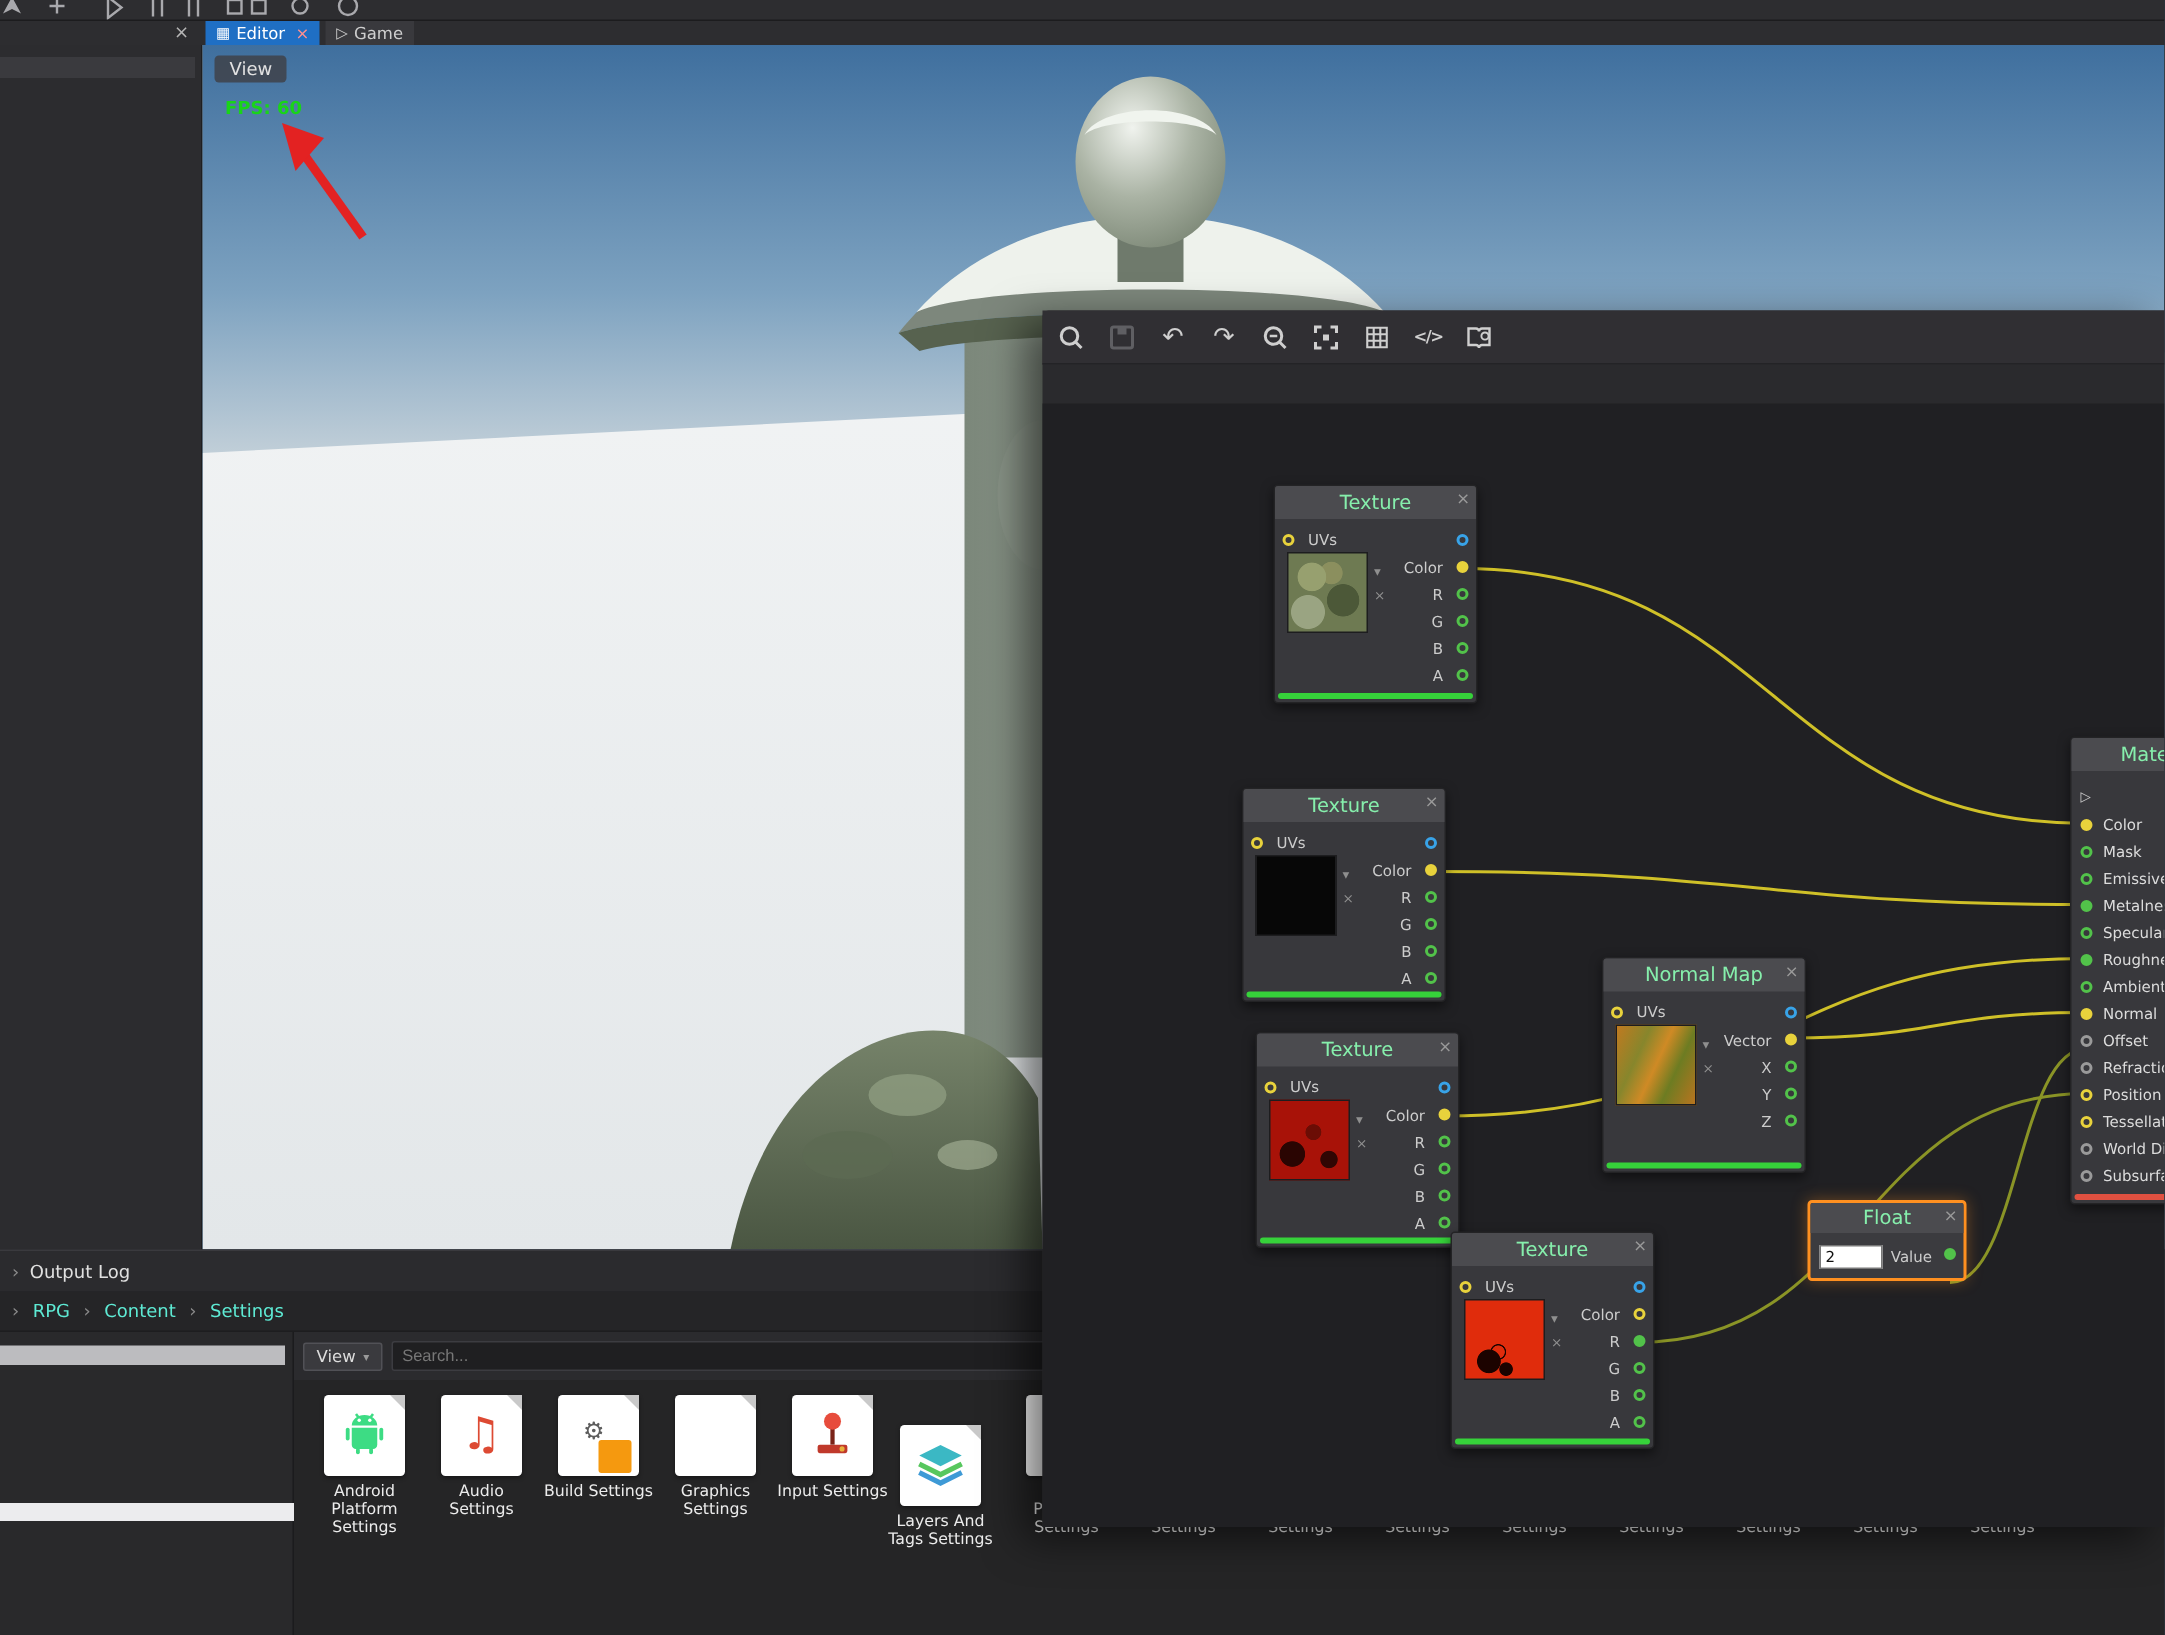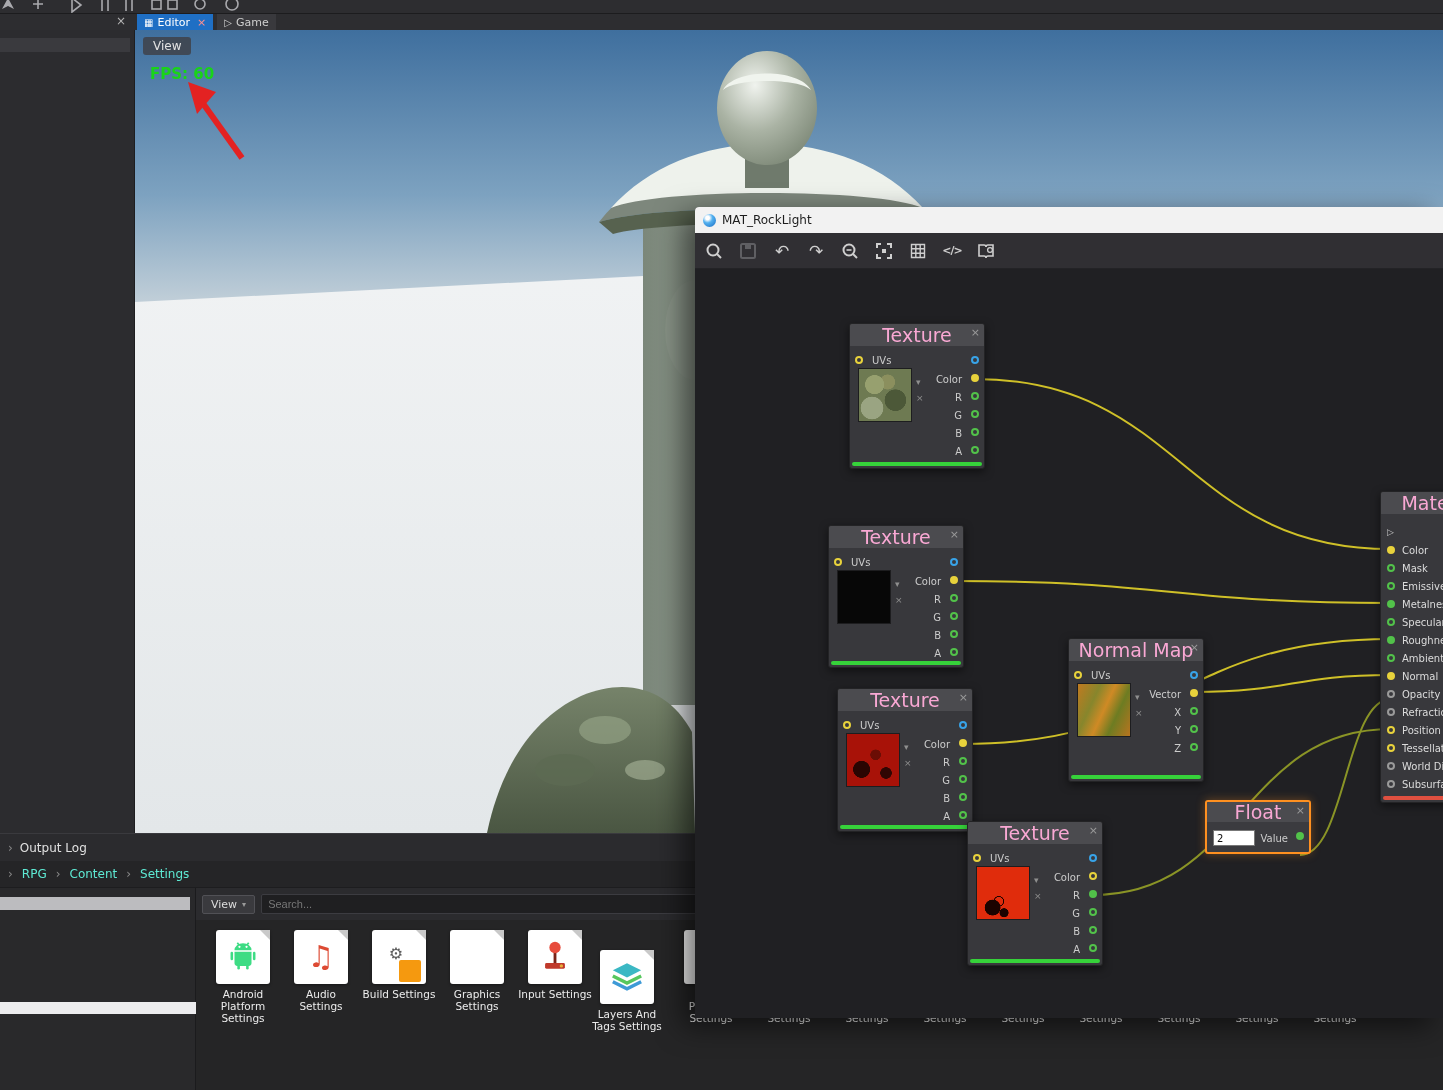--- a/index.html
+++ b/index.html
@@ -15,21 +15,21 @@
 #tab-editor .tclose{color:#ff8f8f;margin-left:3px}
 #tab-game{background:#39393d;color:#cfcfcf;margin-left:4px}
 .tico{font-size:10px}
 #panel-close{left:116px;top:0px;color:#b5b5b5;font-size:12px;position:absolute}
 
 #left-panel{position:absolute;left:0;top:30px;width:135px;height:803px;background:#2c2c2f;border-right:1px solid #1e1e20}
 #left-panel .strip{position:absolute;left:0;top:8px;width:130px;height:14px;background:#3a3a3e}
 
 #viewport{position:absolute;left:135px;top:30px;width:1308px;height:803px;overflow:hidden;background:#7da2c0}
 #view-button{left:8px;top:7px;background:rgba(63,63,67,.8);padding:2px 10px;border-radius:3px;font-size:12px;color:#e2e2e2}
-#fps{left:15px;top:35px;color:#19d419;font-size:15px;font-weight:bold}
+#fps{left:15px;top:35px;color:#19d419;font-size:12px;font-weight:bold}
 
 #output-bar{position:absolute;left:0;top:833px;width:100%;height:28px;background:#2b2b2e;border-top:1px solid #3a3a3e;display:flex;align-items:center;padding-left:8px;gap:7px}
 #output-bar .lbl{font-size:12px;color:#e0e0e0}
 .crumb-ch{color:#8a8a8a;font-size:12px}
 #crumbs{position:absolute;left:0;top:861px;width:100%;height:27px;background:#252527;display:flex;align-items:center;gap:9px;padding-left:8px;border-bottom:1px solid #1d1d1f}
 .crumb{font-size:12px;color:#5eead4}
 
 #bottom{position:absolute;left:0;top:888px;width:100%;height:202px;background:#252526}
 #tree{position:absolute;left:0;top:0;width:196px;height:202px;background:#29292b;border-right:1px solid #1b1b1d}
 #tree .trow1{position:absolute;left:0;top:9px;width:190px;height:13px;background:#bcbcbf}
@@ -59,21 +59,21 @@
 #mat-toolbar{height:36px;background:#302f33;display:flex;align-items:center;padding:0 8px;gap:12px;border-bottom:1px solid #232326}
 .ticon{width:22px;height:22px;display:flex;align-items:center;justify-content:center;color:#cfcfcf}
 .ticon.glyph{font-size:17px}
 .ticon.dim{color:#5f5f63}
 .ticon.codeg{font-size:11px;font-weight:bold;letter-spacing:-1px}
 #graph{position:absolute;left:0;top:62px;right:0;bottom:0;background:#202023;overflow:hidden}
 #wires{position:absolute;left:0;top:0;width:100%;height:100%}
 
 .gnode{position:absolute;width:136px;background:#38383c;border:1px solid #232325;border-radius:3px;box-shadow:0 3px 8px rgba(0,0,0,.5)}
 .nhead{height:22px;background:#4b4b4f;border-radius:2px 2px 0 0;display:flex;align-items:center;justify-content:center;position:relative}
-.ntitle{font-size:19px;color:#f9a8d4;white-space:nowrap}
+.ntitle{font-size:13px;color:#86efac;white-space:nowrap}
 .nclose{position:absolute;right:4px;top:2px;font-size:11px;color:#9a9a9a}
 .port{position:absolute;width:8px;height:8px;border:2px solid #888;border-radius:50%}
 .pin{left:5px;top:32px}
 .pblue{right:5px;top:32px}
 .inlabel{position:absolute;left:22px;top:31px;font-size:10px;color:#ccc}
 .thumb{position:absolute;left:8px;top:44px;width:54px;height:54px;border:1px solid #1d1d1f}
 .tctl{position:absolute;left:66px;font-size:9px;color:#8f8f8f;line-height:1}
 .tv{top:54px}.tx{top:70px}
 .outlabel{position:absolute;right:22px;font-size:10px;color:#ccc;line-height:12px}
 .pout{right:5px}
@@ -336,24 +336,20 @@
           <div class="card">
             <div class="fold"></div>
             <div></div>
           </div>
           <div class="tlabel l3">Settings</div>
         </div>
       </div>
   </div>
 
   <div id="mat-window">
-    <div id="mat-titlebar">
-      <span class="asset-dot"></span>
-      <span id="mat-wtitle">MAT_RockLight</span>
-    </div>
     <div id="mat-toolbar">
       <span class="ticon">
         <svg width="20" height="20">
             <circle cx="9" cy="9" r="5.5" fill="none" stroke="#cfcfcf" stroke-width="2"></circle>
             <line x1="13" y1="13" x2="17" y2="17" stroke="#cfcfcf" stroke-width="2"></line>
           </svg>
       </span>
       <span class="ticon dim">
         <svg width="20" height="20">
             <rect x="3" y="3" width="14" height="14" rx="1.5" fill="none" stroke="#5f5f63" stroke-width="2"></rect>
@@ -443,21 +439,21 @@
           <div class="mrow" style="top: 160px;">
             <span class="port ps" style="border-color: rgb(82, 194, 74); background: transparent;"></span>
             <span class="mlabel">Ambient Occlusion</span>
           </div>
           <div class="mrow" style="top: 178px;">
             <span class="port pf ps" style="border-color: rgb(232, 210, 60); background: rgb(232, 210, 60);"></span>
             <span class="mlabel">Normal</span>
           </div>
           <div class="mrow" style="top: 196px;">
             <span class="port ps" style="border-color: rgb(154, 154, 154); background: transparent;"></span>
-            <span class="mlabel">Opacity</span>
+            <span class="mlabel">Offset</span>
           </div>
           <div class="mrow" style="top: 214px;">
             <span class="port ps" style="border-color: rgb(154, 154, 154); background: transparent;"></span>
             <span class="mlabel">Refraction</span>
           </div>
           <div class="mrow" style="top: 232px;">
             <span class="port ps" style="border-color: rgb(232, 210, 60); background: transparent;"></span>
             <span class="mlabel">Position Offset</span>
           </div>
           <div class="mrow" style="top: 250px;">

